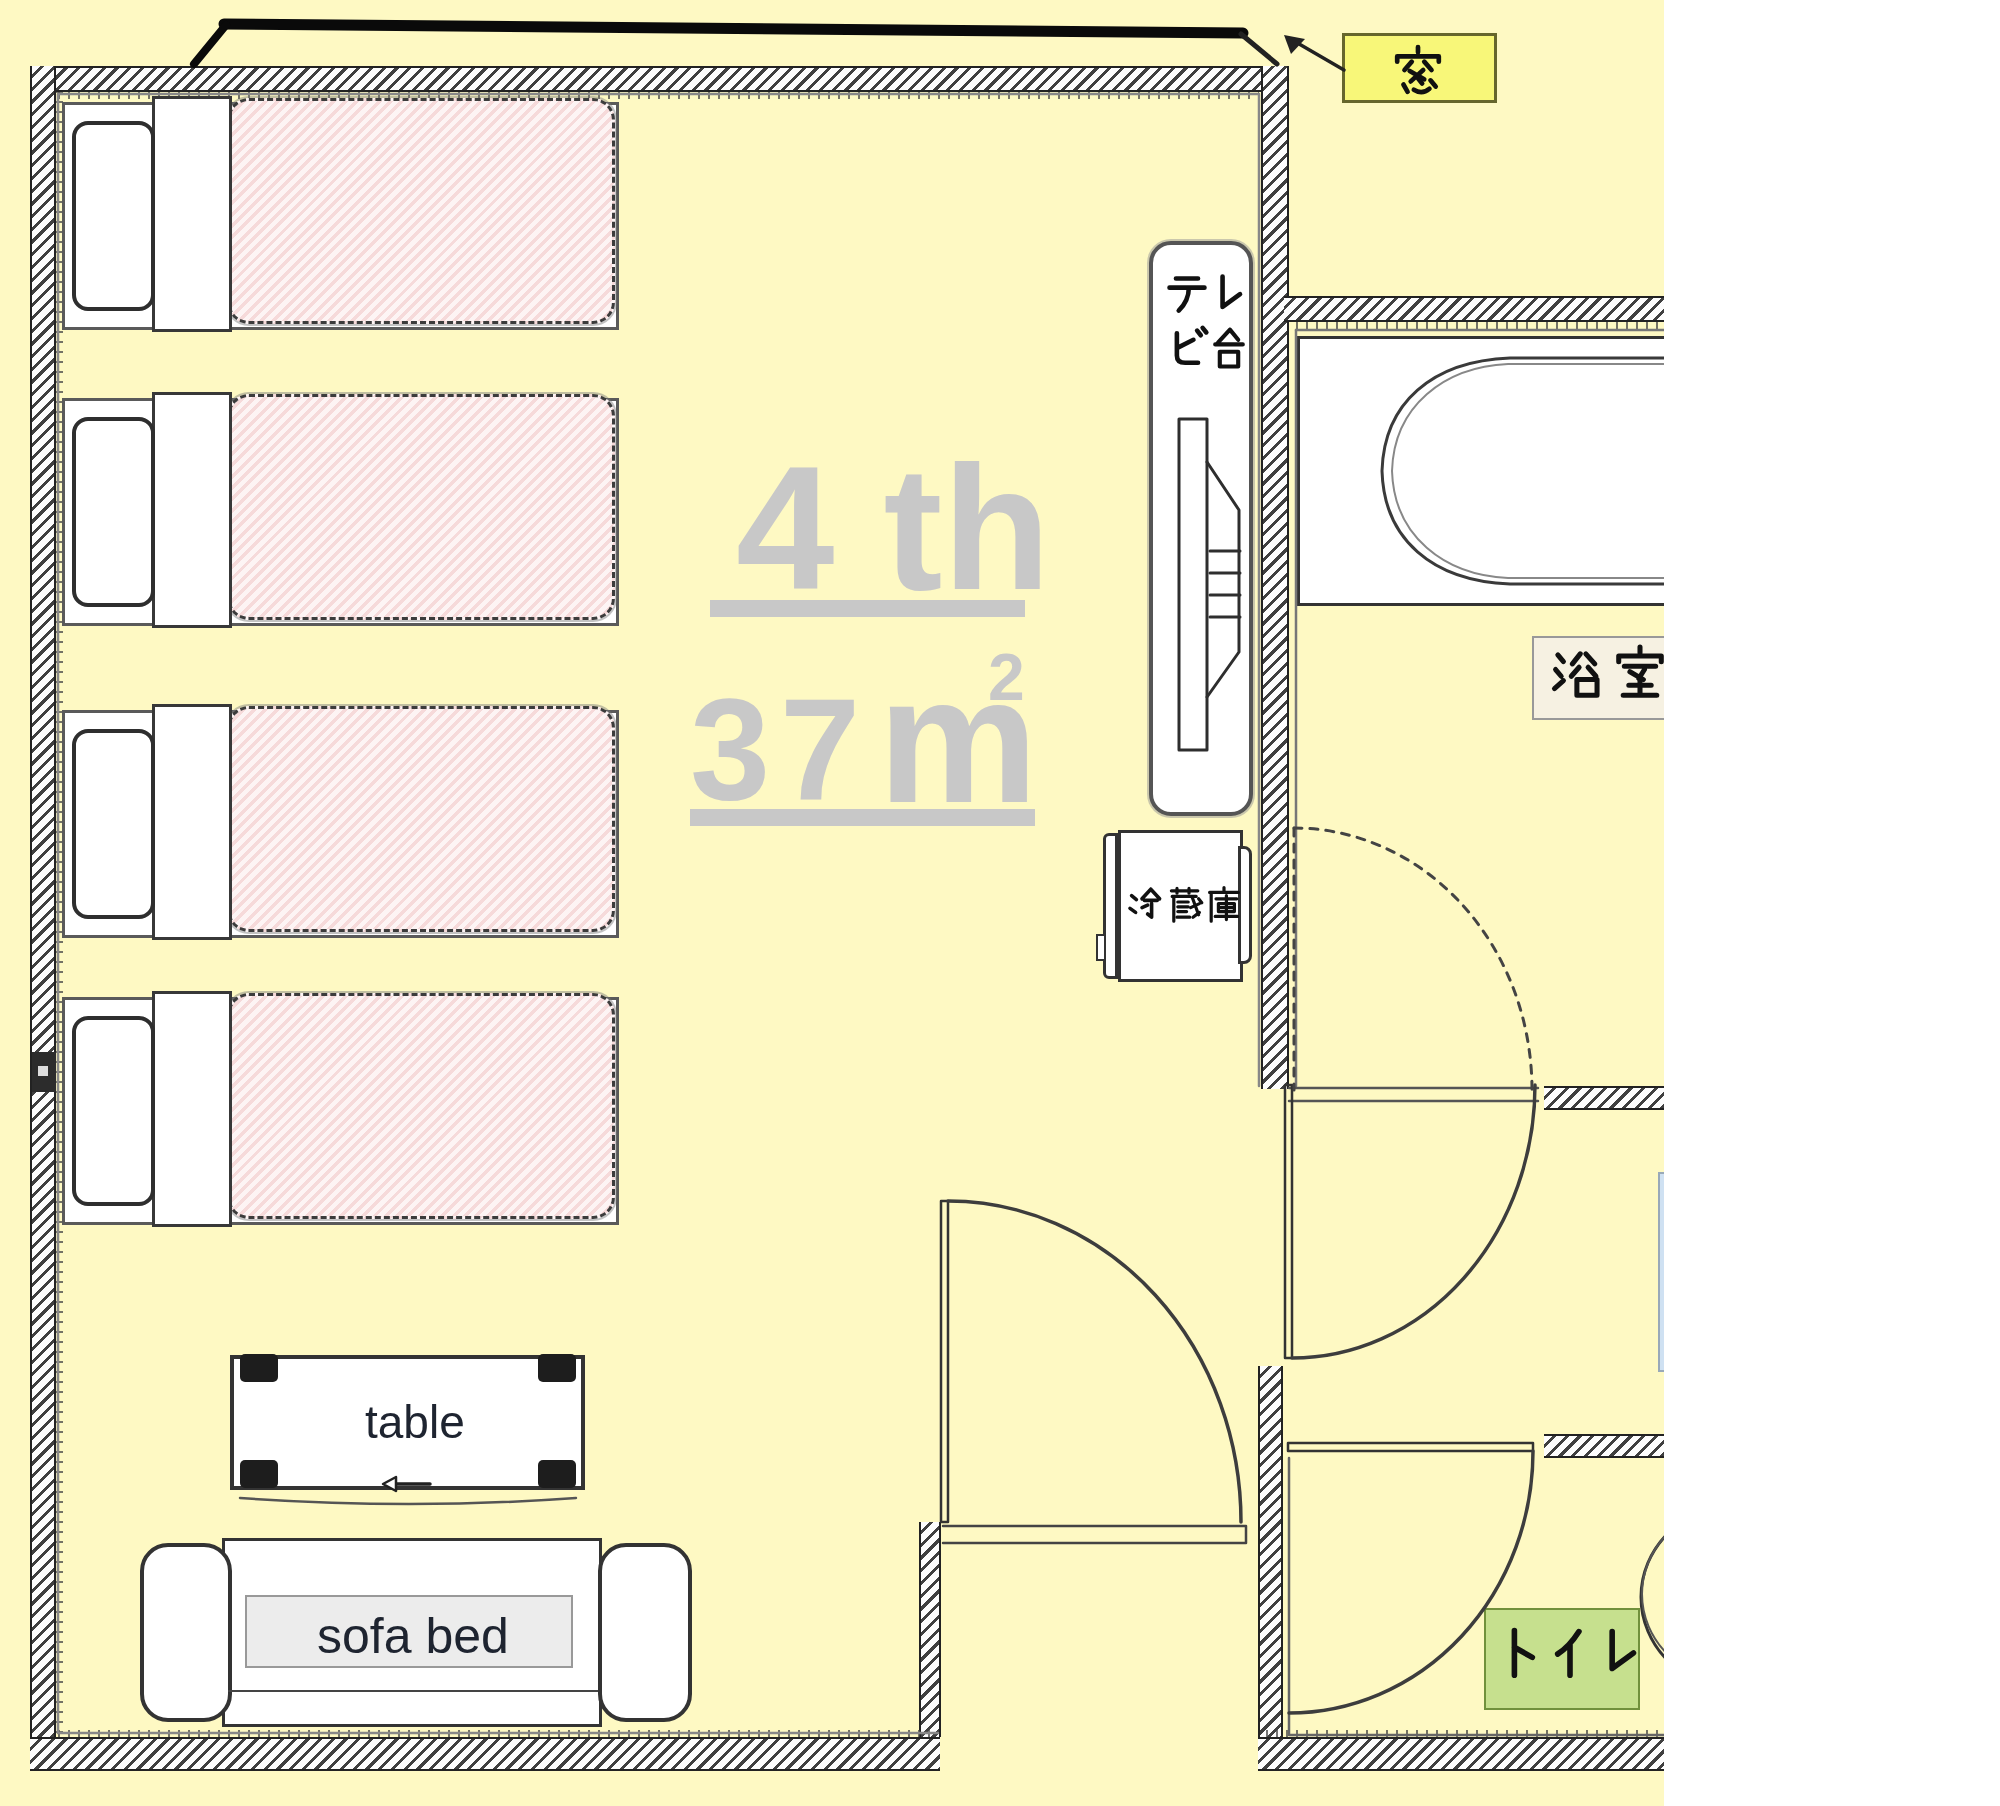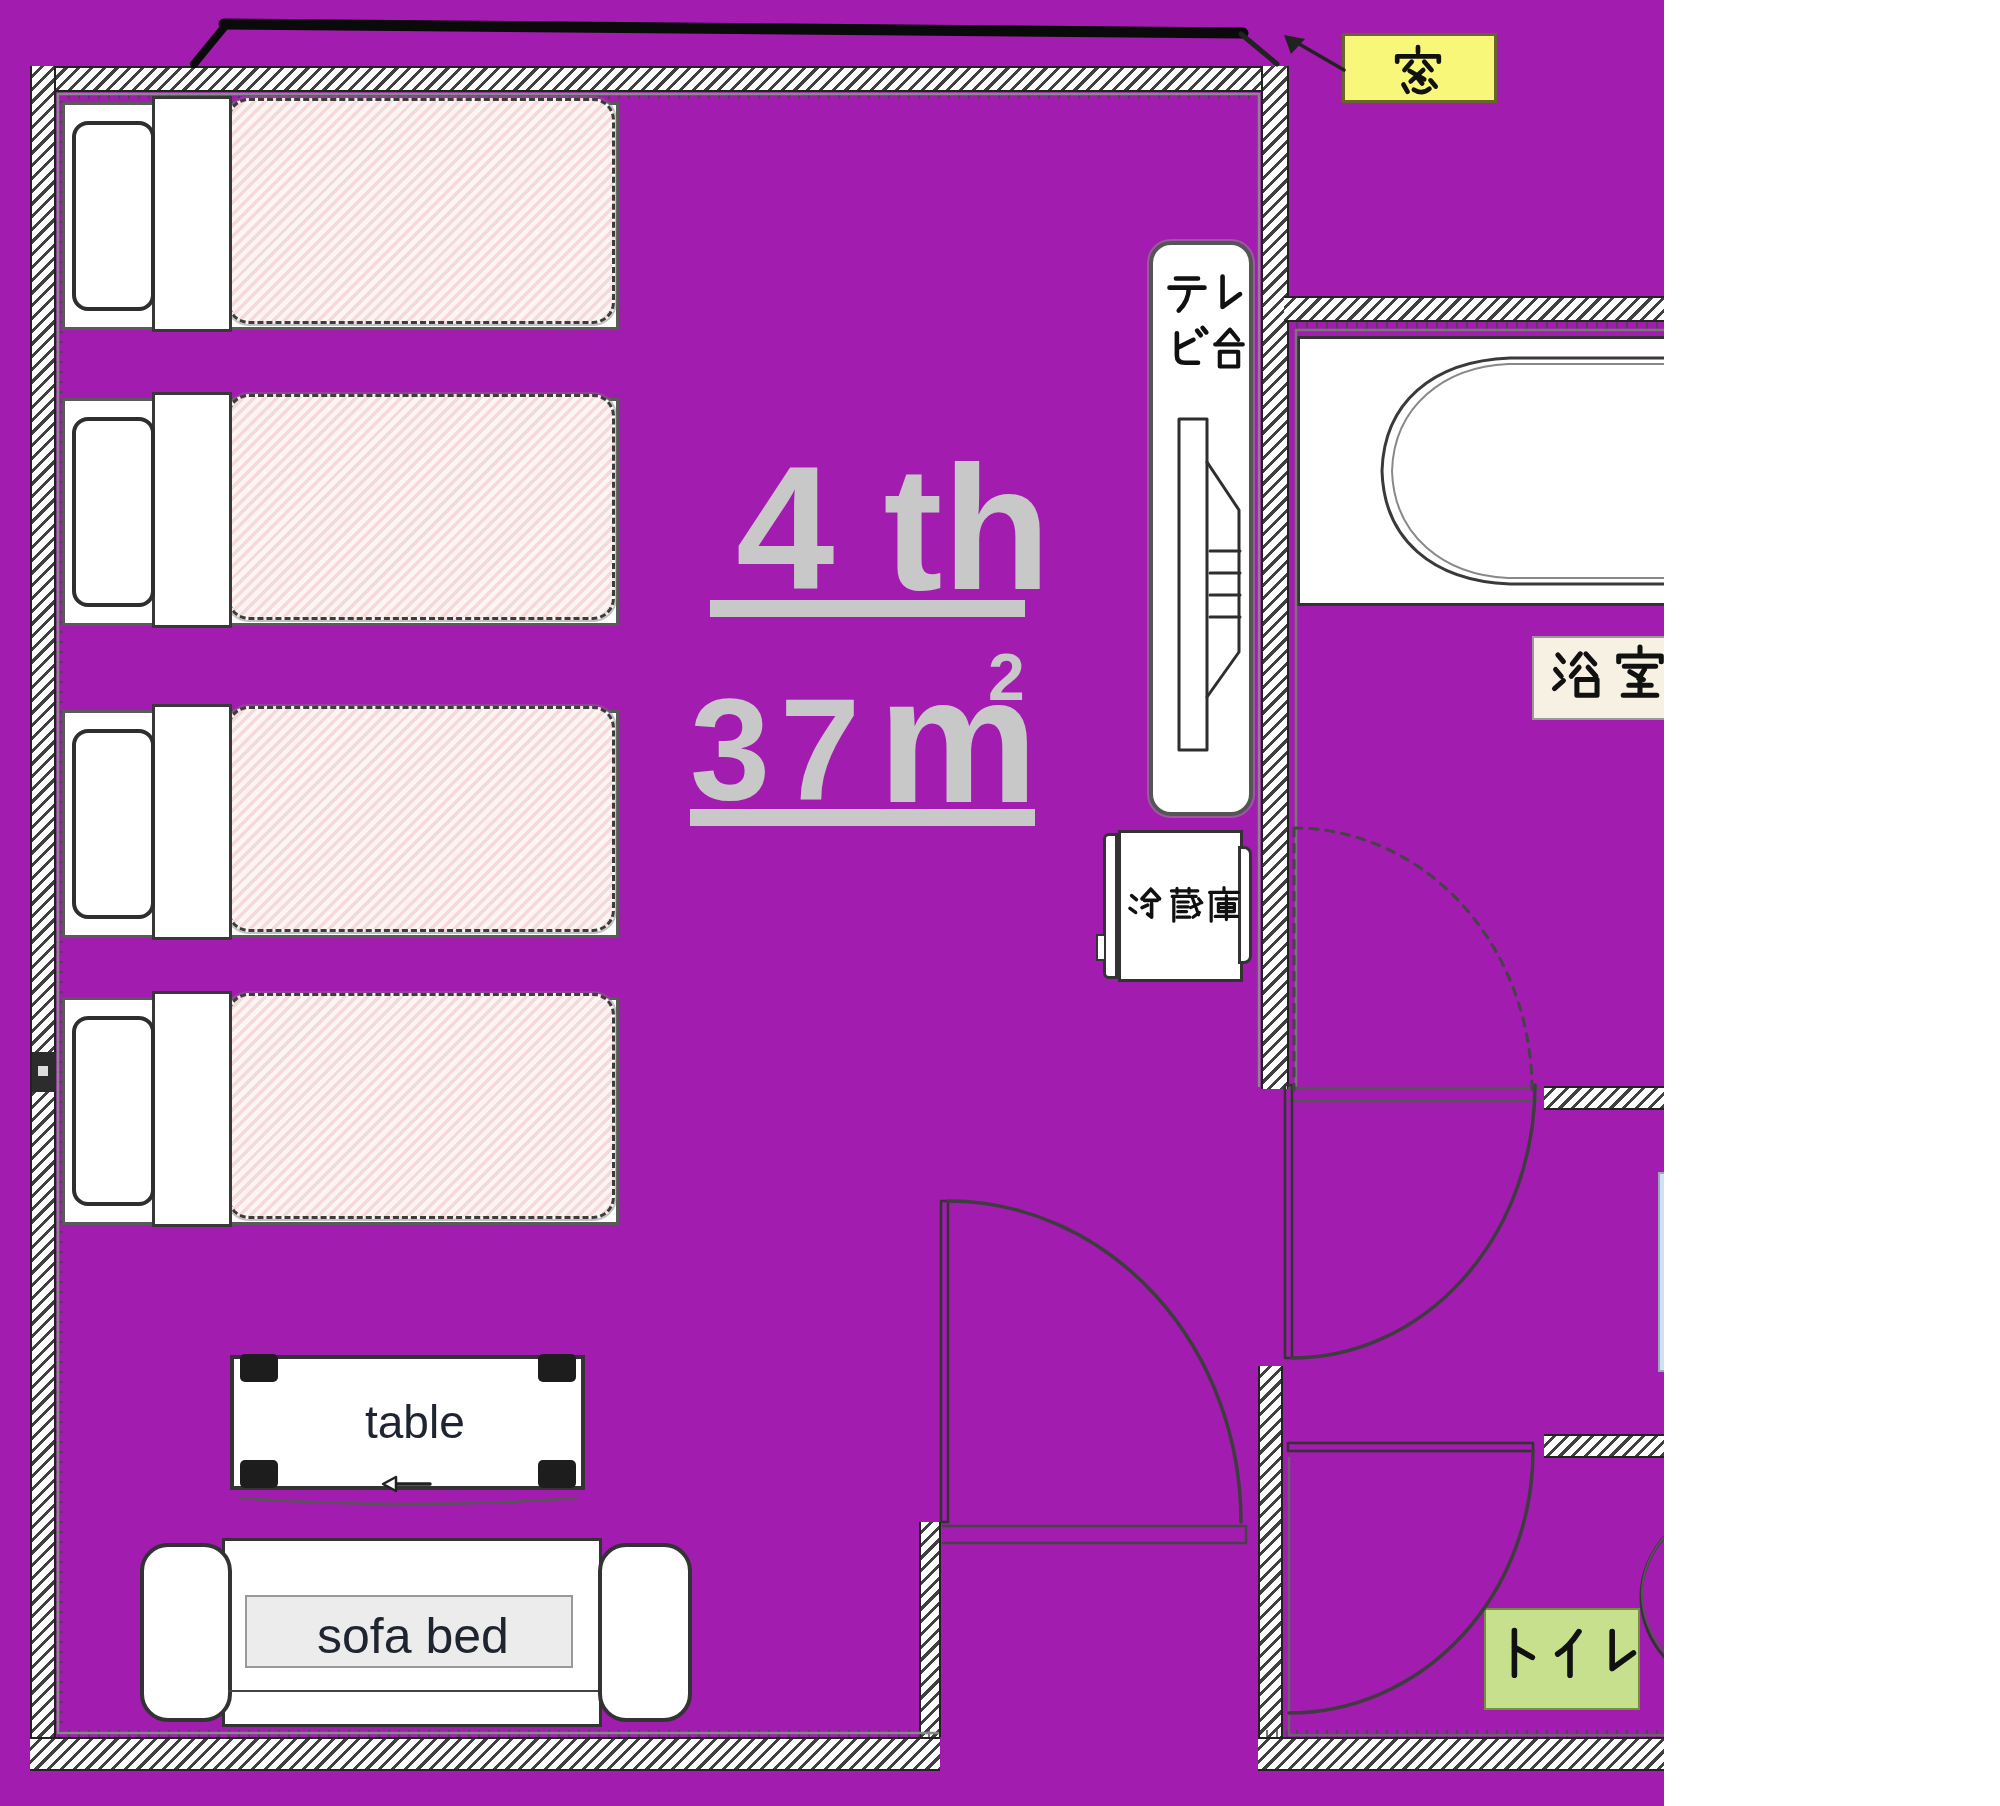--- a/index.html
+++ b/index.html
@@ -1,16 +1,16 @@
 <!DOCTYPE html>
 <html><head>
 <meta charset="utf-8">
 <style>
   html,body{margin:0;padding:0;background:#fff;}
-  #plan{position:relative;width:1664px;height:1806px;background:#a21caf;overflow:hidden;
+  #plan{position:relative;width:1664px;height:1806px;background:#fef9c3;overflow:hidden;
         font-family:"Liberation Sans",sans-serif;}
   .wall{position:absolute;box-sizing:border-box;
         background:repeating-linear-gradient(135deg,#fdfdfd 0 6px,#404040 6px 9px);}
   .wh{border-top:2px solid #222;border-bottom:2px solid #222;}
   .wv{border-left:2px solid #222;border-right:2px solid #222;}
   .tickh{position:absolute;background:repeating-linear-gradient(90deg,rgba(70,70,70,.75) 0 2px,transparent 2px 10px);}
   .tickv{position:absolute;background:repeating-linear-gradient(0deg,rgba(70,70,70,.75) 0 2px,transparent 2px 10px);}
   .bedframe{position:absolute;box-sizing:border-box;border:3px solid #5a5a5a;background:#fff;}
   .mattress{position:absolute;box-sizing:border-box;border:3px dashed #3c3c3c;border-radius:22px;
         background:repeating-linear-gradient(135deg,#f6dada 0 3.5px,#fdf4f4 3.5px 8px);

